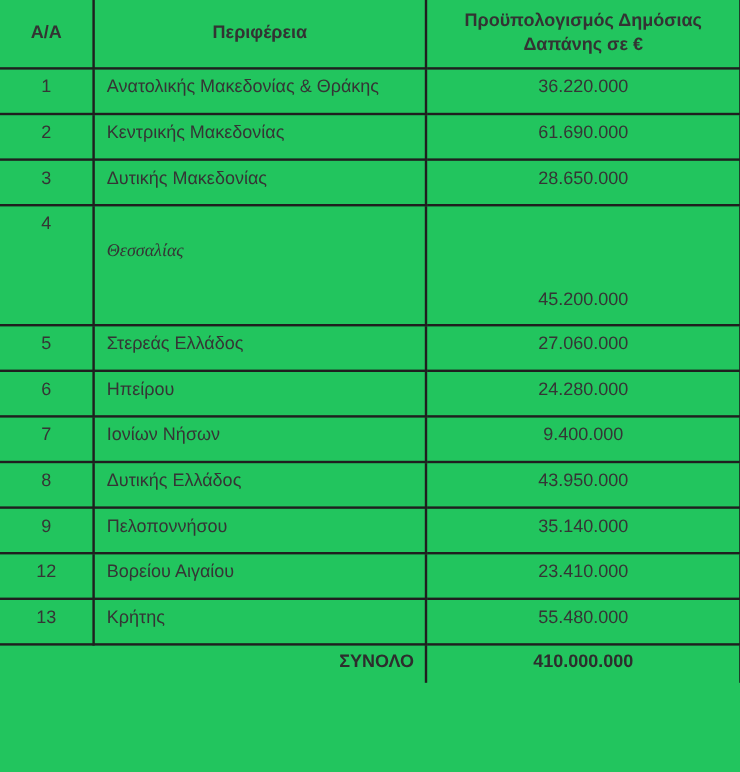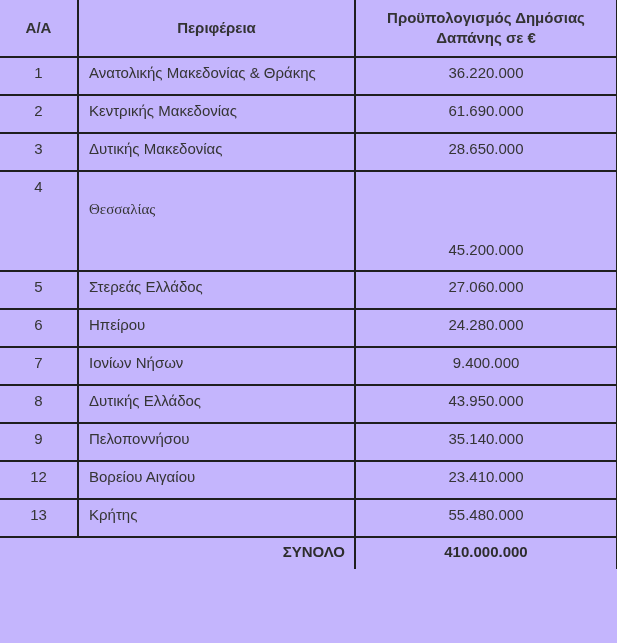--- a/index.html
+++ b/index.html
@@ -8,21 +8,21 @@
     background: #ffffff;
     width: 617px;
     height: 643px;
     overflow: hidden;
     font-family: "Liberation Sans", sans-serif;
   }
   .page {
     width: 617px;
     height: 643px;
     position: relative;
-    background: #c4b5fd;
+    background: #22c55e;
   }
   table.budget-table {
     border-collapse: collapse;
     table-layout: fixed;
     width: 617px;
     color: #353535;
     font-size: 15px;
   }
   col.c-num    { width: 78px; }
   col.c-region { width: 277px; }
@@ -65,20 +65,21 @@
     padding-top: 6px;
     margin-top: 20px;
   }
 
   
   tr.tall td.col-region {
     font-family: "Liberation Serif", serif;
     vertical-align: middle;
     padding-top: 0;
     padding-bottom: 24px;
+    font-style: italic;
   }
   tr.tall td.col-budget {
     vertical-align: bottom;
     padding-top: 4px;
     padding-bottom: 12px;
   }
 
   tfoot tr { height: 32px; }
   td.total-label {
     text-align: right;

